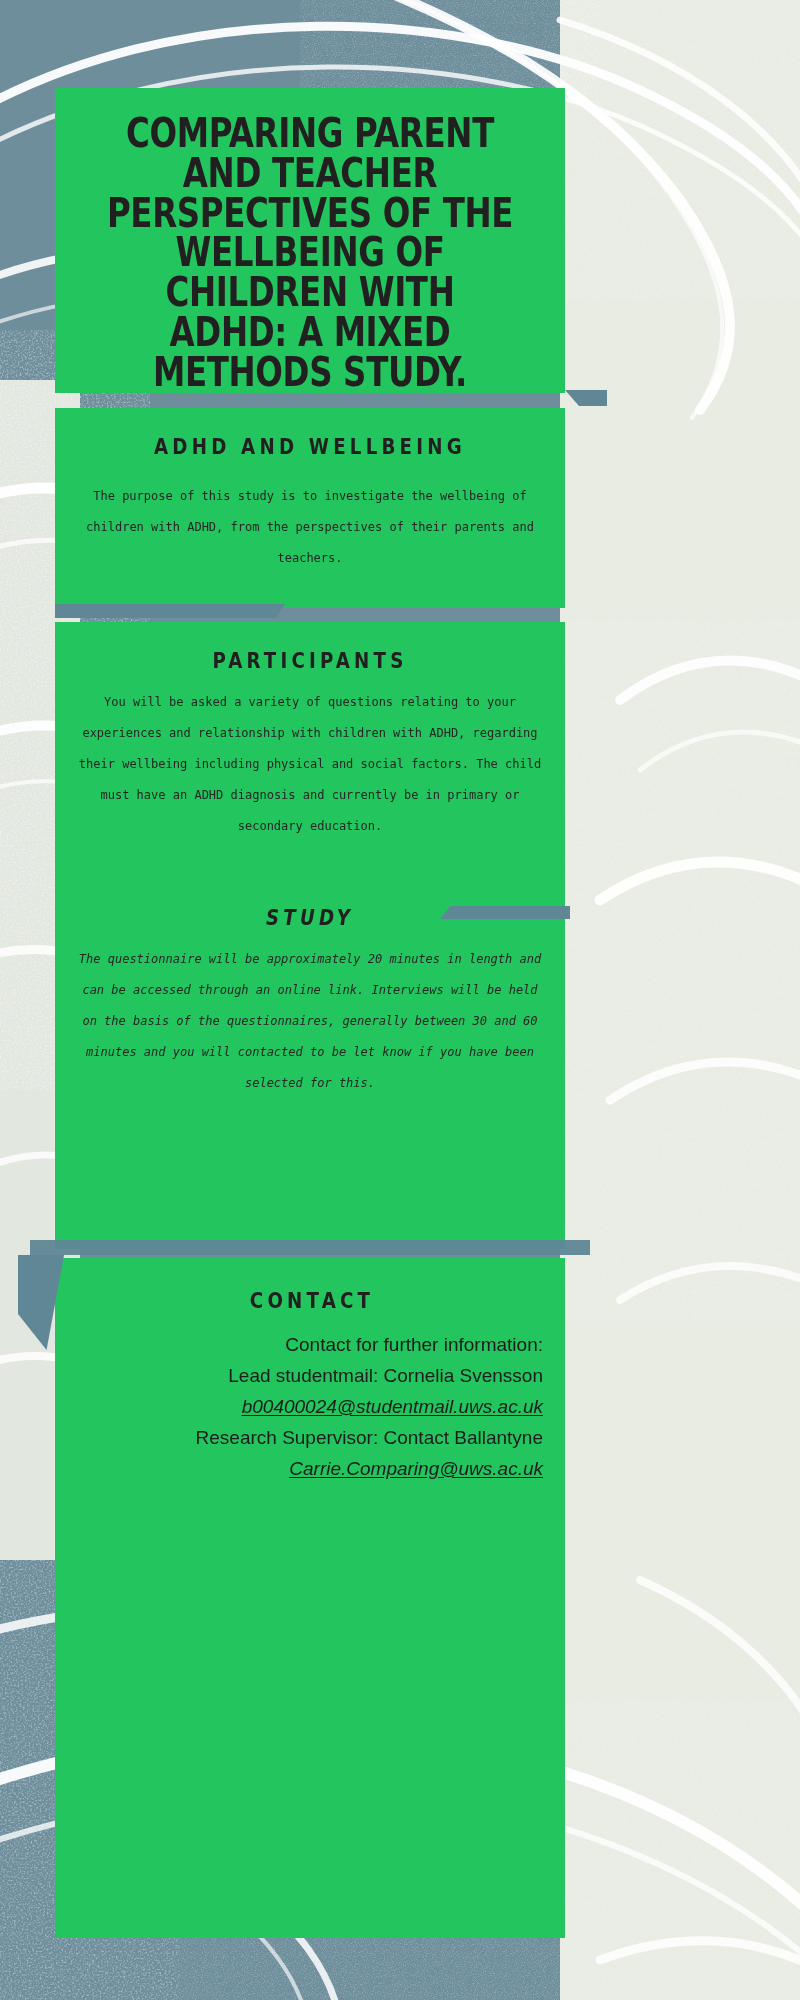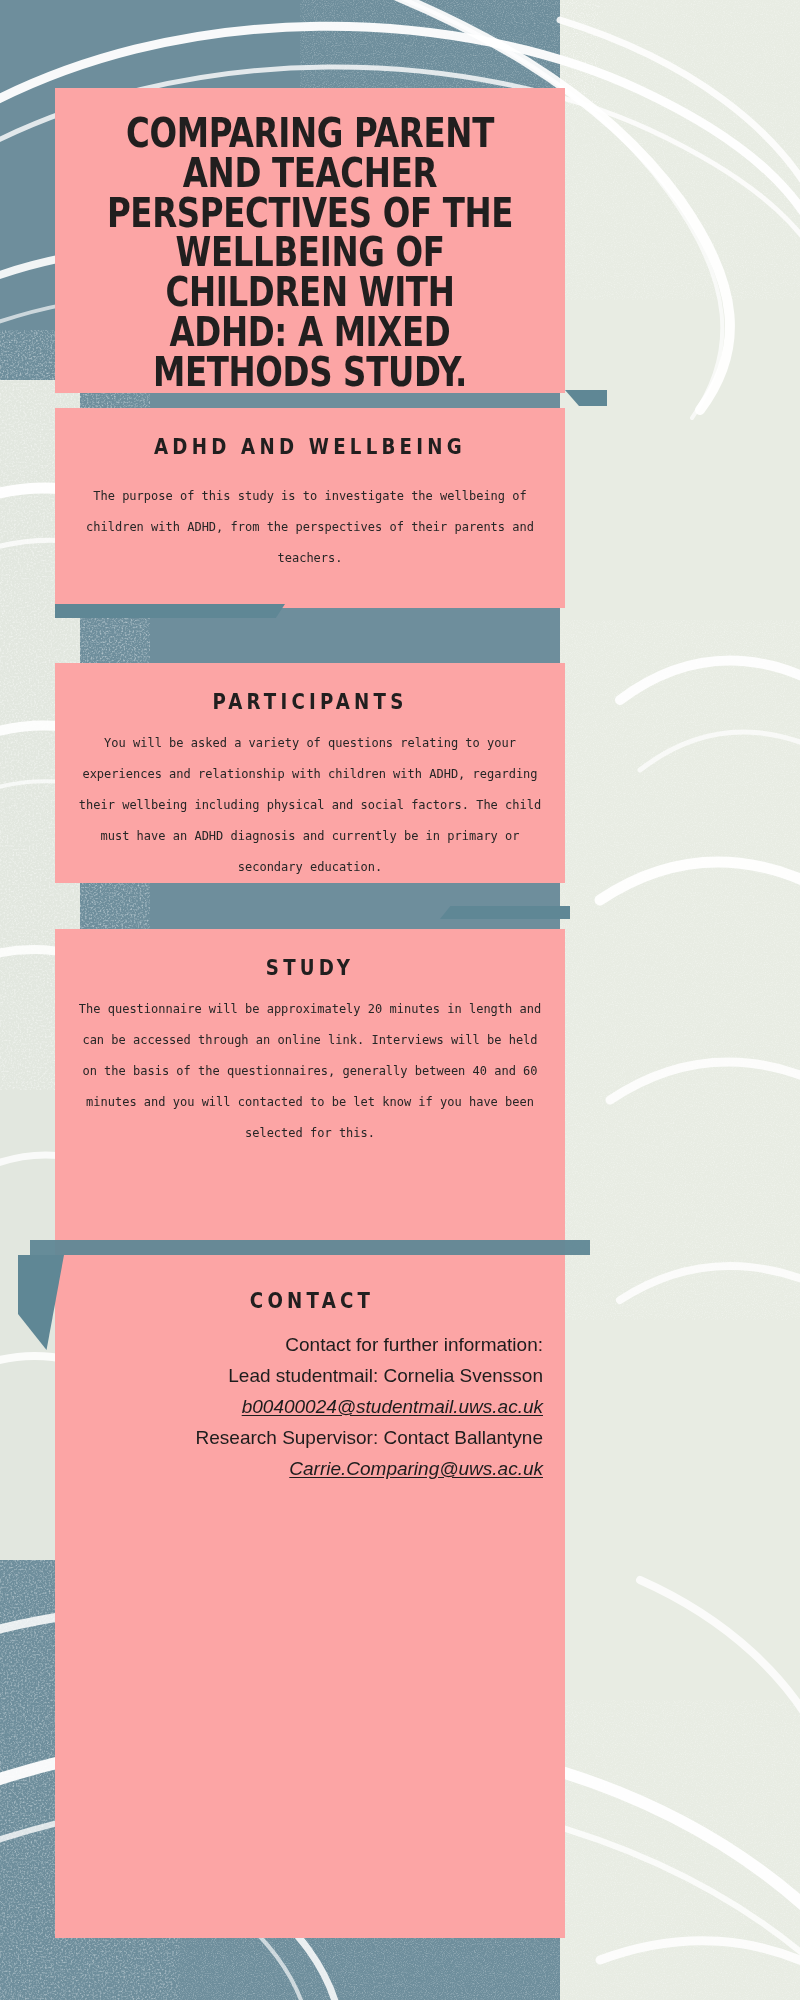--- a/index.html
+++ b/index.html
@@ -47,21 +47,21 @@
     left:0px;
     width:80px;
     height:1180px;
     background:#e8ece3;
     opacity:0.95;
   }
 
   
   .card {
     position:absolute;
-    background:#fca5a5;
+    background:#22c55e;
     left:55px;
     width:510px;
     z-index:5;
   }
 
   
   #card-title {
     top:88px;
     height:305px;
     padding:26px 22px 0 22px;
@@ -86,22 +86,22 @@
     font-weight:bold;
     letter-spacing:4.2px;
     text-align:center;
     color:#211f1f;
     margin-top:22px;
     text-transform:uppercase;
   }
 
   
   #card-wellbeing  { top:408px;  height:200px; padding:26px 28px 0 28px; }
-  #card-participants { top:622px; height:220px; padding:26px 22px 0 22px;margin-top:41px; }
-  #card-study      { top:929px;  height:370px; padding:26px 20px 0 20px; }
+  #card-participants { top:622px; height:302px; padding:26px 22px 0 22px; }
+  #card-study      { top:879px;  height:370px; padding:26px 20px 0 20px;font-style:italic; }
   #card-contact    { top:1258px; height:680px; padding:30px 22px 0 26px; }
 
   .section-heading {
     font-family:"Liberation Sans Narrow","DejaVu Sans Condensed","Liberation Sans", sans-serif;
     font-weight:bold;
     font-size:22px;
     letter-spacing:4.6px;
     text-align:center;
     color:#211f1f;
     text-transform:uppercase;
@@ -262,21 +262,21 @@
     <p class="section-body">The purpose of this study is to investigate the wellbeing of children with ADHD, from the perspectives of their parents and teachers.</p>
   </div>
 
   <div class="card" id="card-participants">
     <h2 class="section-heading">PARTICIPANTS</h2>
     <p class="section-body">You will be asked a variety of questions relating to your experiences and relationship with children with ADHD, regarding their wellbeing including physical and social factors. The child must have an ADHD diagnosis and currently be in primary or secondary education.</p>
   </div>
 
   <div class="card" id="card-study">
     <h2 class="section-heading">STUDY</h2>
-    <p class="section-body">The questionnaire will be approximately 20 minutes in length and can be accessed through an online link. Interviews will be held on the basis of the questionnaires, generally between 40 and 60 minutes and you will contacted to be let know if you have been selected for this.</p>
+    <p class="section-body">The questionnaire will be approximately 20 minutes in length and can be accessed through an online link. Interviews will be held on the basis of the questionnaires, generally between 30 and 60 minutes and you will contacted to be let know if you have been selected for this.</p>
   </div>
 
   <div class="card" id="card-contact">
     <h2 class="contact-heading">CONTACT</h2>
     <div class="contact-list">
       <div class="contact-line">Contact for further information:</div>
       <div class="contact-line">Lead studentmail: Cornelia Svensson</div>
       <div class="contact-line link">b00400024@studentmail.uws.ac.uk</div>
       <div class="contact-line">Research Supervisor: Contact Ballantyne</div>
       <div class="contact-line link">Carrie.Comparing@uws.ac.uk</div>

